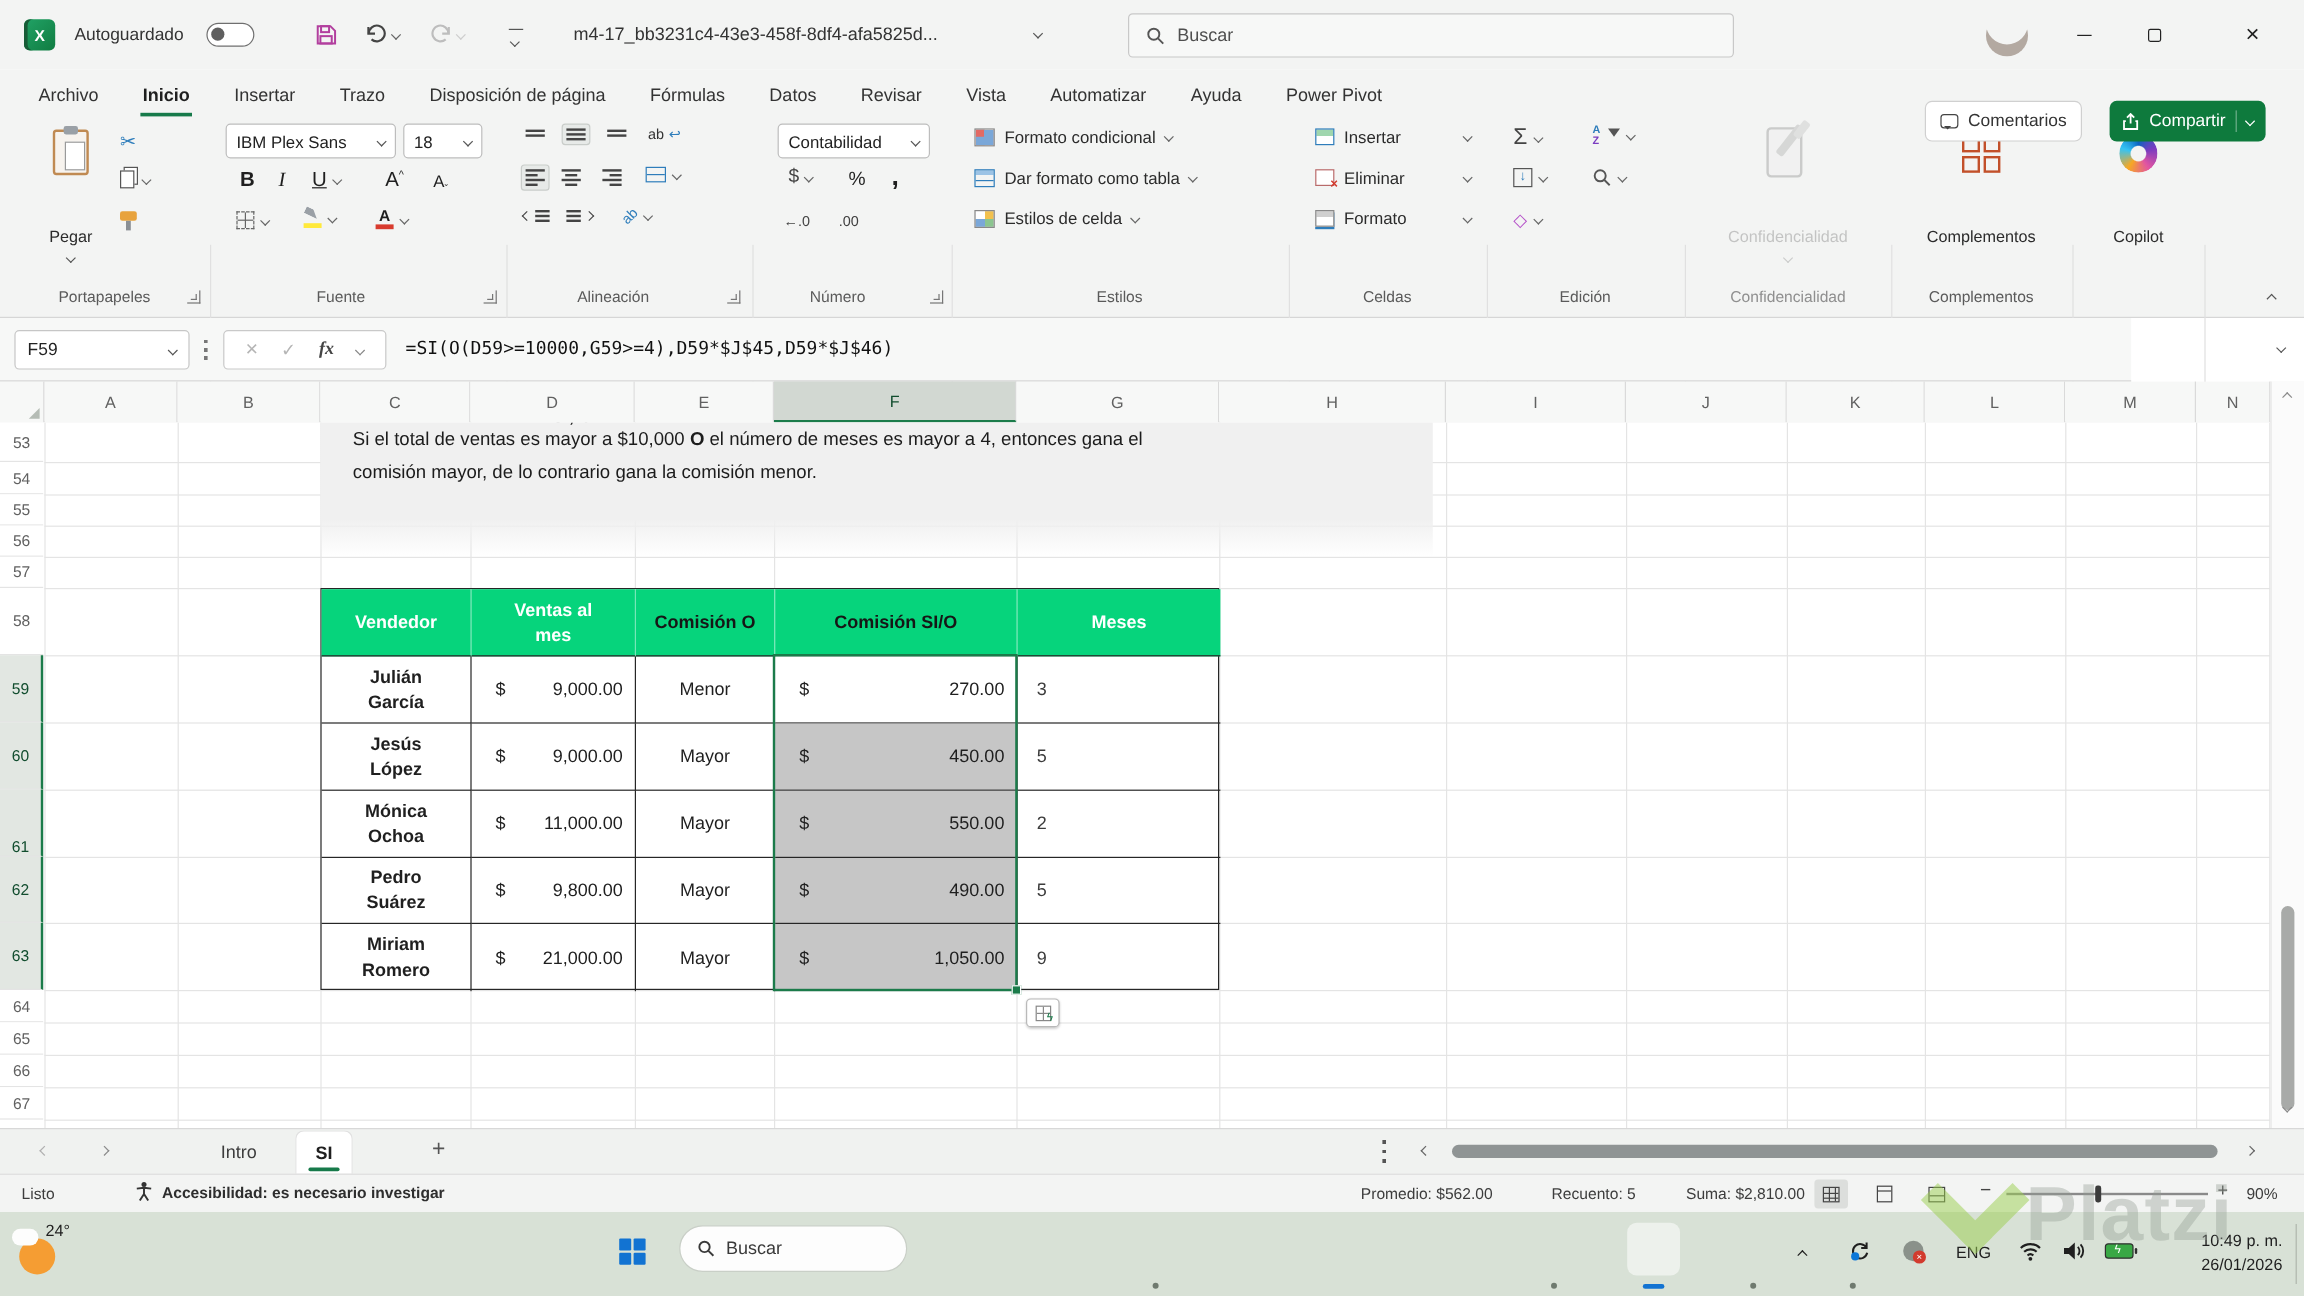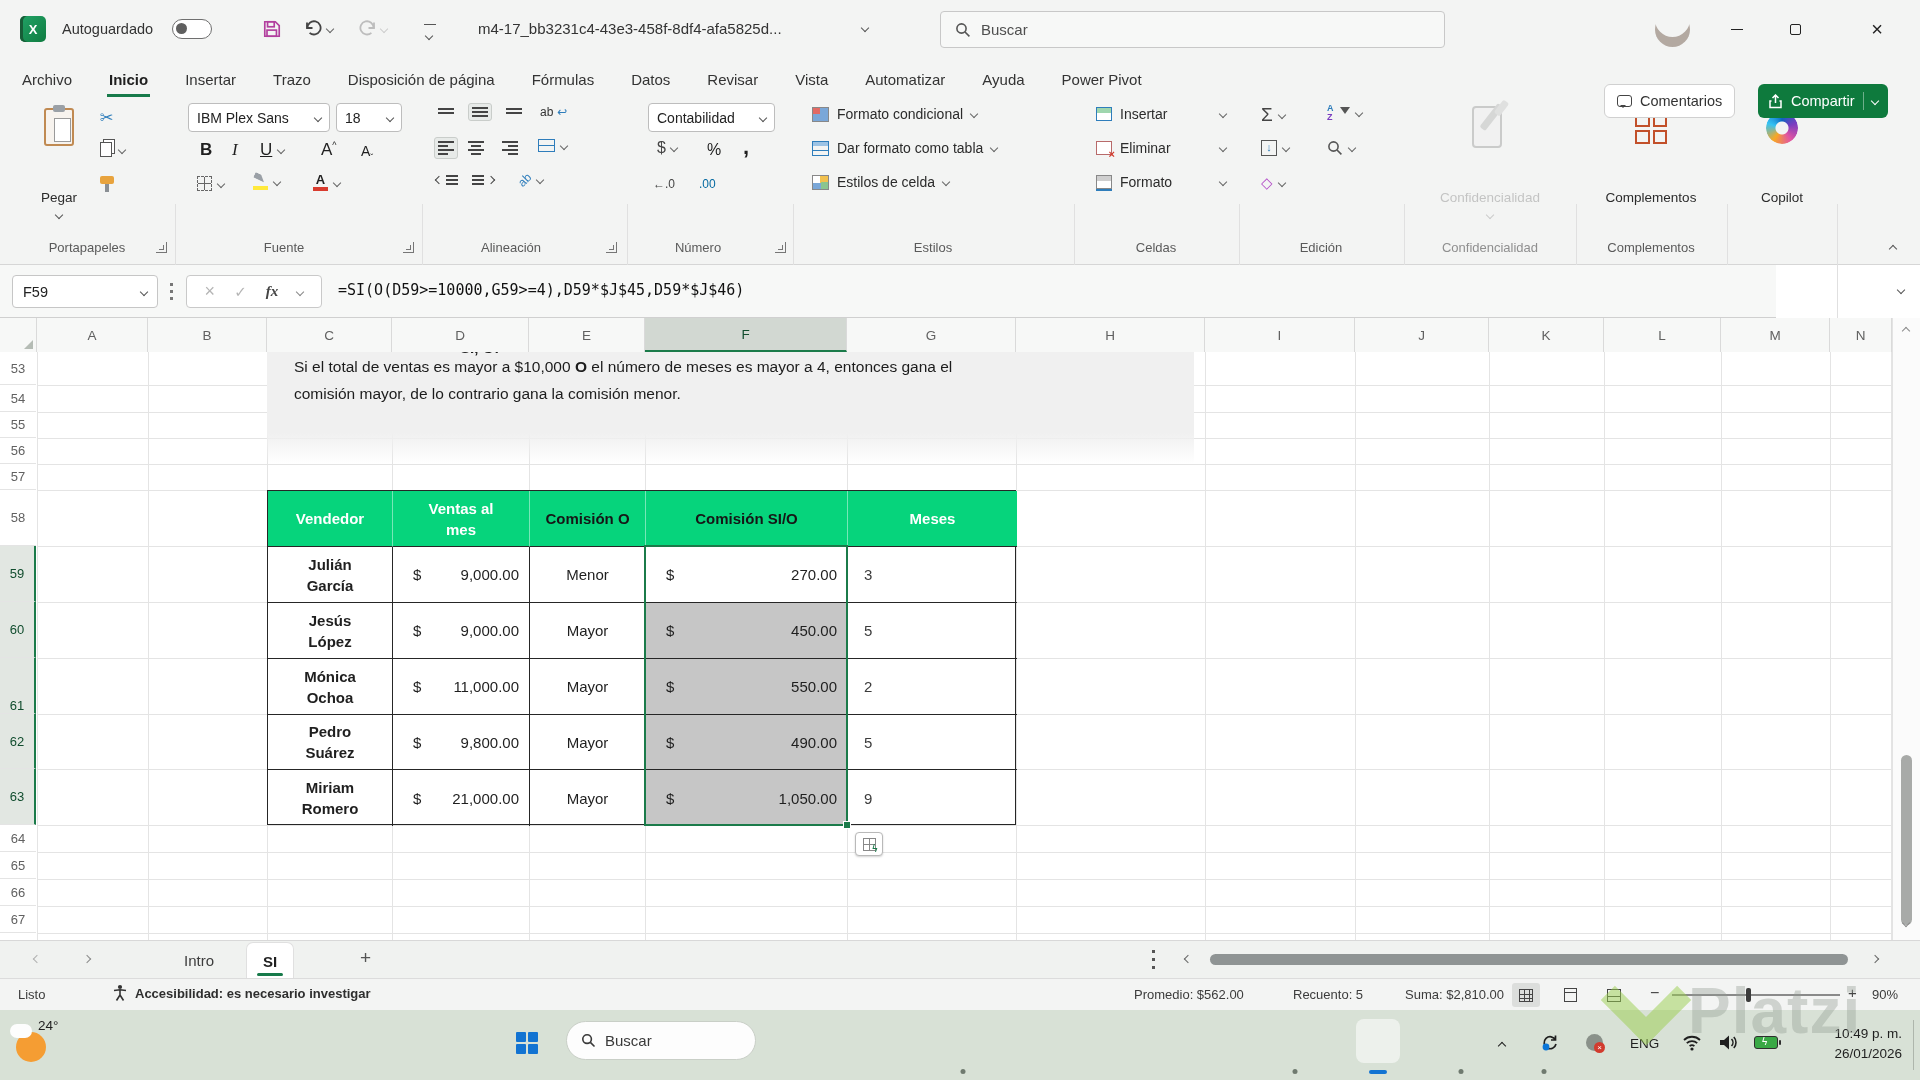--- a/index.html
+++ b/index.html
@@ -101,21 +101,21 @@
     <div class="r" style="left:1655px;top:12px;width:35px;height:35px;border-radius:50%;background:radial-gradient(circle at 40% 35%,#d8ab85,#8a5d3b 70%,#4f3categorical220);box-shadow:inset 0 -10px 0 rgba(60,30,10,.35);"></div>
     <div class="r ctr" style="left:1714px;top:0;width:46px;height:58px;">
         <div style="width:12px;border-top:1.6px solid #222;"></div>
       </div>
     <div class="r ctr" style="left:1772px;top:0;width:46px;height:58px;">
         <div style="width:11px;height:11px;border:1.4px solid #222;border-radius:2px;"></div>
       </div>
     <div class="r ctr" style="left:1848px;top:0;width:58px;height:58px;font-size:20px;color:#222;">×</div>
   </div>
 
-  <div class="r chrome flex" style="left:0;top:58px;width:1920px;height:42px;padding-left:20px;gap:33px;">
+  <div class="r chrome flex" style="left:0;top:58px;width:1920px;height:42px;padding-left:30px;gap:33px;">
     <div class="tab"><span>Archivo</span></div>
     <div class="tab active"><span>Inicio</span></div>
     <div class="tab"><span>Insertar</span></div>
     <div class="tab"><span>Trazo</span></div>
     <div class="tab"><span>Disposición de página</span></div>
     <div class="tab"><span>Fórmulas</span></div>
     <div class="tab"><span>Datos</span></div>
     <div class="tab"><span>Revisar</span></div>
     <div class="tab"><span>Vista</span></div>
     <div class="tab"><span>Automatizar</span></div>
@@ -290,21 +290,21 @@
           <span>Contabilidad</span>
           <span class="chv" style="color:#555;"></span>
         </div>
       <div class="mini" style="left:30px;top:39px;gap:5px;">
           <span style="font-size:16px;">$</span>
           <span class="chv" style="color:#666;"></span>
         </div>
       <span class="r" style="left:80px;top:41px;font-size:16px;">%</span>
       <span class="r" style="left:116px;top:34px;font-size:22px;font-weight:bold;">,</span>
       <span class="r" style="left:26px;top:77px;font-size:12px;color:#444;">←.0</span>
-      <span class="r" style="left:72px;top:77px;font-size:12px;color:#0369a1;">.00</span>
+      <span class="r" style="left:72px;top:77px;font-size:12px;color:#404040;">.00</span>
       <span class="gl" style="left:71px;top:140px;">Número</span>
       <span class="lnch" style="left:148px;top:142px;"></span>
     </div>
 
     <div class="r" style="left:793px;top:0;width:281px;height:165px;">
       <div class="mini" style="left:19px;top:6px;gap:8px;">
         <div style="width:17px;height:15px;border:1px solid #888;background:linear-gradient(90deg,#e26a64 50%,#fff 50%),linear-gradient(#fff,#fff);background-size:100% 50%,100% 50%;background-position:top,bottom;box-shadow:inset -8px -7px 0 #7aa7d8;"></div>
         <span class="rlabel">Formato condicional</span>
           <span class="chv" style="color:#666;"></span>
       </div>

